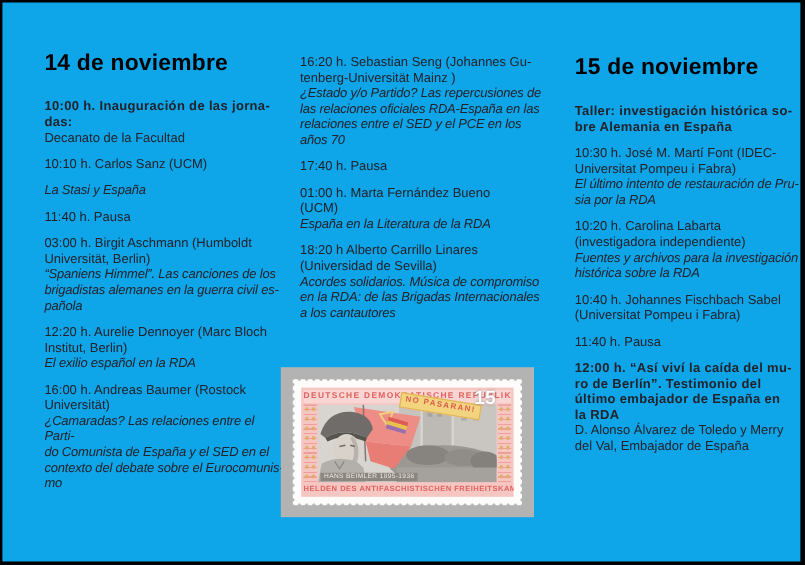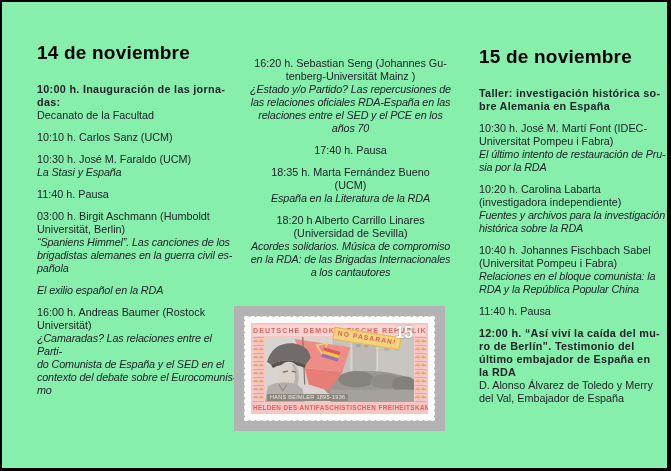--- a/index.html
+++ b/index.html
@@ -1,26 +1,26 @@
 <!DOCTYPE html>
 <html><head>
 <meta charset="utf-8">
 <style>
   html,body{margin:0;padding:0;background:#555;}
   .page{
-    position:relative;width:671px;height:471px;background:#86efac;
+    position:relative;width:671px;height:471px;background:#0ea5e9;
     box-sizing:border-box;
     border-top:2px solid #000;border-left:2px solid #000;
     border-right:4px solid #000;border-bottom:3px solid #000;
     font-family:"Liberation Sans","DejaVu Sans",sans-serif;
     color:#22222a;overflow:hidden;
   }
   .col{position:absolute;font-size:10.8px;line-height:13px;}
   #col1{left:35px;top:40px;width:201px;}
-  #col2{left:248px;top:55px;width:201px;text-align:center;}
+  #col2{left:248px;top:44px;width:201px;}
   #col3{left:477px;top:44px;width:192px;}
   .day-heading{
     font-size:19px;font-weight:bold;color:#000;letter-spacing:.2px;
     line-height:22px;margin:0 0 19px 0;
   }
   #col3 .day-heading{}
   .entry{margin:0 0 9px 0;}
   .head,.sub{white-space:pre-line;}
   .head.bold{font-weight:bold;letter-spacing:.3px;}
   .sub.italic{font-style:italic;letter-spacing:-0.15px;}
@@ -78,34 +78,35 @@
     <h1 class="day-heading">14 de noviembre</h1>
     <div class="entry">
       <div class="head bold">10:00 h. Inauguración de las jorna-
 das:</div>
       <div class="sub">Decanato de la Facultad</div>
     </div>
     <div class="entry">
       <div class="head">10:10 h. Carlos Sanz (UCM)</div>
     </div>
     <div class="entry">
-      <div class="head">10:30 h. José M. Faraldo (UCM)</div>
       <div class="sub italic">La Stasi y España</div>
     </div>
     <div class="entry">
       <div class="head">11:40 h. Pausa</div>
     </div>
     <div class="entry">
       <div class="head">03:00 h. Birgit Aschmann (Humboldt
 Universität, Berlin)</div>
       <div class="sub italic">“Spaniens Himmel”. Las canciones de los
 brigadistas alemanes en la guerra civil es-
 pañola</div>
     </div>
     <div class="entry">
+      <div class="head">12:20 h. Aurelie Dennoyer (Marc Bloch
+Institut, Berlin)</div>
       <div class="sub italic">El exilio español en la RDA</div>
     </div>
     <div class="entry">
       <div class="head">16:00 h. Andreas Baumer (Rostock
 Universität)</div>
       <div class="sub italic">¿Camaradas? Las relaciones entre el Parti-
 do Comunista de España y el SED en el
 contexto del debate sobre el Eurocomunis-
 mo</div>
     </div>
@@ -117,21 +118,21 @@
 tenberg-Universität Mainz )</div>
       <div class="sub italic">¿Estado y/o Partido? Las repercusiones de
 las relaciones oficiales RDA-España en las
 relaciones entre el SED y el PCE en los
 años 70</div>
     </div>
     <div class="entry">
       <div class="head">17:40 h. Pausa</div>
     </div>
     <div class="entry">
-      <div class="head">18:35 h. Marta Fernández Bueno
+      <div class="head">01:00 h. Marta Fernández Bueno
 (UCM)</div>
       <div class="sub italic">España en la Literatura de la RDA</div>
     </div>
     <div class="entry">
       <div class="head">18:20 h Alberto Carrillo Linares
 (Universidad de Sevilla)</div>
       <div class="sub italic">Acordes solidarios. Música de compromiso
 en la RDA: de las Brigadas Internacionales
 a los cantautores</div>
     </div>
@@ -151,22 +152,20 @@
     </div>
     <div class="entry">
       <div class="head">10:20 h. Carolina Labarta
 (investigadora independiente)</div>
       <div class="sub italic">Fuentes y archivos para la investigación
 histórica sobre la RDA</div>
     </div>
     <div class="entry">
       <div class="head">10:40 h. Johannes Fischbach Sabel
 (Universitat Pompeu i Fabra)</div>
-      <div class="sub italic">Relaciones en el bloque comunista: la
-RDA y la República Popular China</div>
     </div>
     <div class="entry">
       <div class="head">11:40 h. Pausa</div>
     </div>
     <div class="entry">
       <div class="head bold">12:00 h. “Así viví la caída del mu-
 ro de Berlín”. Testimonio del
 último embajador de España en
 la RDA</div>
       <div class="sub">D. Alonso Álvarez de Toledo y Merry

